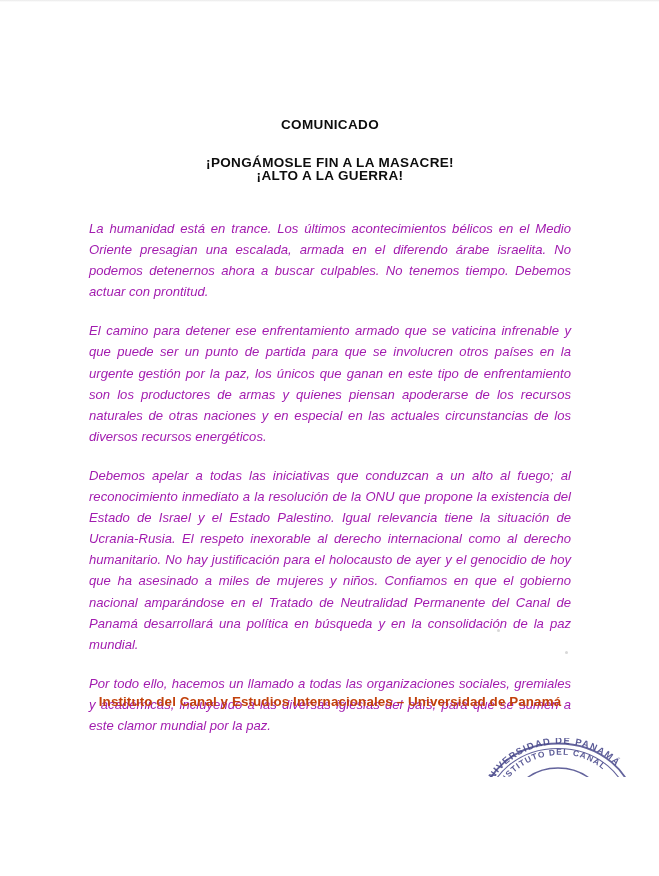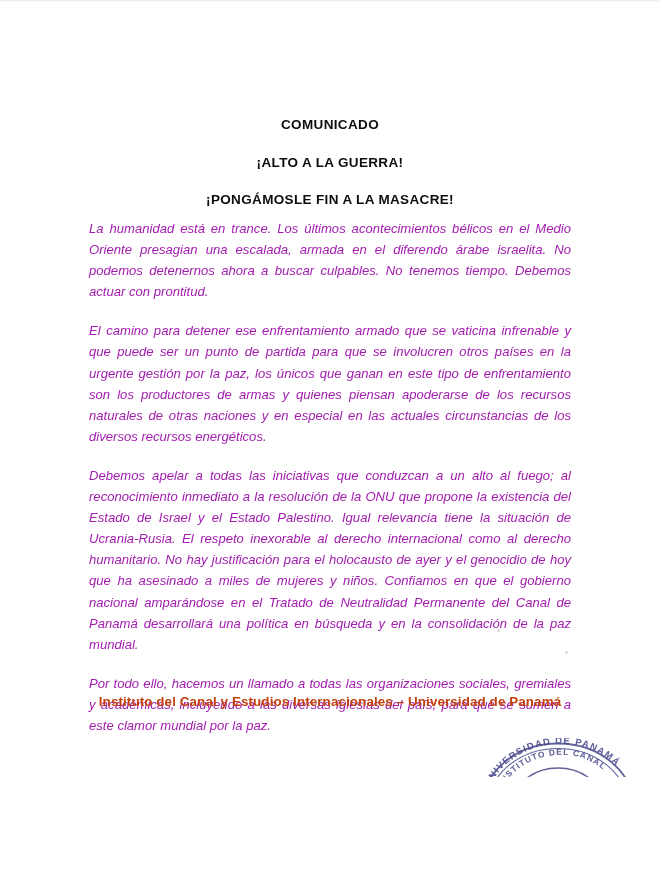--- a/index.html
+++ b/index.html
@@ -108,22 +108,22 @@
 </style>
 </head>
 <body>
 
 <div id="page">
 
   <div class="top-rule"></div>
 
   <div class="headings">
     <div class="heading-line h1">COMUNICADO</div>
+    <div class="heading-line h3">¡PONGÁMOSLE FIN A LA MASACRE!</div>
     <div class="heading-line h2">¡ALTO A LA GUERRA!</div>
-    <div class="heading-line h3">¡PONGÁMOSLE FIN A LA MASACRE!</div>
   </div>
 
   <div class="body-block">
     <p class="para">La humanidad está en trance. Los últimos acontecimientos bélicos en el Medio Oriente presagian una escalada, armada en el diferendo árabe israelita. No podemos detenernos ahora a buscar culpables. No tenemos tiempo. Debemos actuar con prontitud.</p>
     <p class="para">El camino para detener ese enfrentamiento armado que se vaticina infrenable y que puede ser un punto de partida para que se involucren otros países en la urgente gestión por la paz, los únicos que ganan en este tipo de enfrentamiento son los productores de armas y quienes piensan apoderarse de los recursos naturales de otras naciones y en especial en las actuales circunstancias de los diversos recursos energéticos.</p>
     <p class="para">Debemos apelar a todas las iniciativas que conduzcan a un alto al fuego; al reconocimiento inmediato a la resolución de la ONU que propone la existencia del Estado de Israel y el Estado Palestino. Igual relevancia tiene la situación de Ucrania-Rusia. El respeto inexorable al derecho internacional como al derecho humanitario. No hay justificación para el holocausto de ayer y el genocidio de hoy que ha asesinado a miles de mujeres y niños. Confiamos en que el gobierno nacional amparándose en el Tratado de Neutralidad Permanente del Canal de Panamá desarrollará una política en búsqueda y en la consolidación de la paz mundial.</p>
     <p class="para">Por todo ello, hacemos un llamado a todas las organizaciones sociales, gremiales y académicas, incluyendo a las diversas iglesias del país, para que se sumen a este clamor mundial por la paz.</p>
   </div>
 
   <div class="signature">

